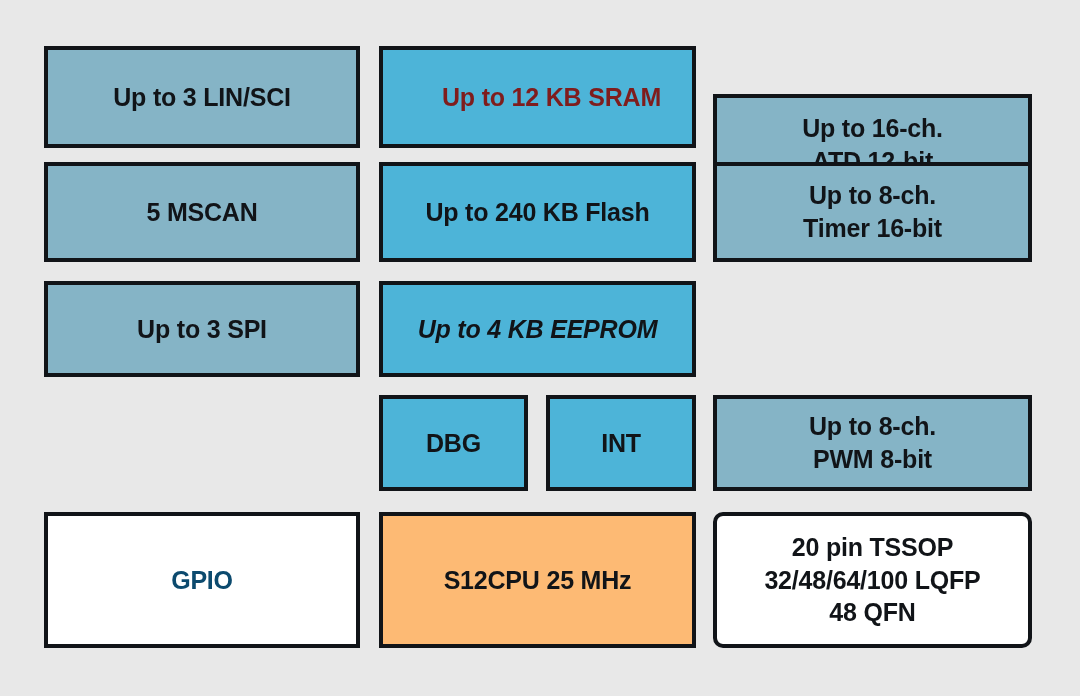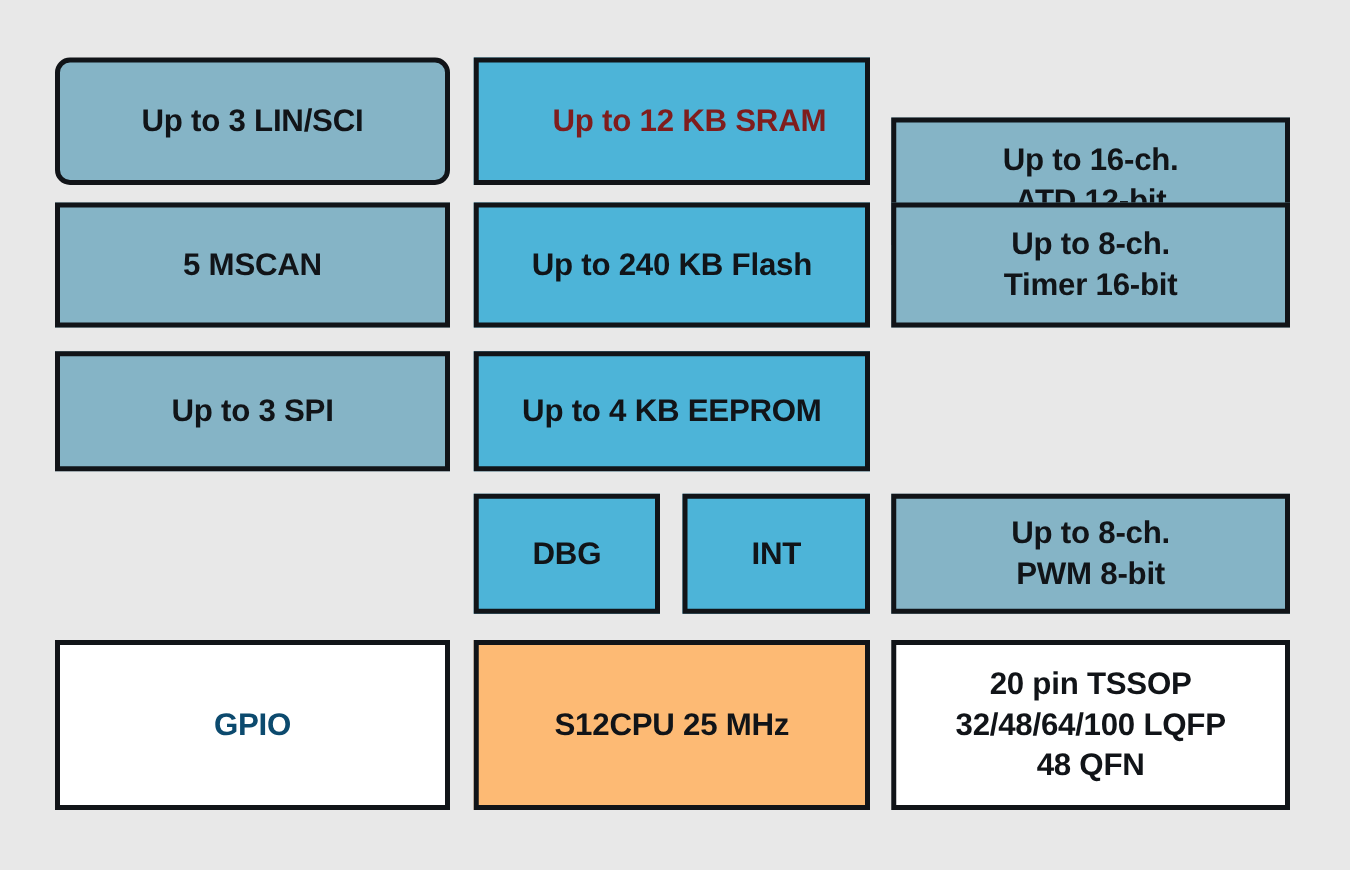--- a/index.html
+++ b/index.html
@@ -51,39 +51,39 @@
   .fill-core   { background: #4db4d8; }
   .fill-plain  { background: #ffffff; }
 
   
   .block.lines-3 { line-height: 1.30; }
 </style>
 </head>
 <body>
 
 <div id="diagram" style="background: rgb(232, 232, 232);">
-    <div class="block fill-periph" style="left: 44px; top: 46px; width: 316px; height: 102px; background: rgb(133, 180, 198); border-color: rgb(17, 20, 24); color: rgb(17, 20, 24); border-radius: 12px;">
+    <div class="block fill-periph" style="left: 44px; top: 46px; width: 316px; height: 102px; background: rgb(133, 180, 198); border-color: rgb(17, 20, 24); color: rgb(17, 20, 24);">
       <span class="label">Up to 3 LIN/SCI</span>
     </div>
     <div class="block fill-periph" style="left: 44px; top: 162px; width: 316px; height: 100px; background: rgb(133, 180, 198); border-color: rgb(17, 20, 24); color: rgb(17, 20, 24);">
       <span class="label">5 MSCAN</span>
     </div>
     <div class="block fill-periph" style="left: 44px; top: 281px; width: 316px; height: 96px; background: rgb(133, 180, 198); border-color: rgb(17, 20, 24); color: rgb(17, 20, 24);">
       <span class="label">Up to 3 SPI</span>
     </div>
     <div class="block fill-plain" style="left: 44px; top: 512px; width: 316px; height: 136px; background: rgb(255, 255, 255); border-color: rgb(17, 20, 24); color: #0c4a6e;">
       <span class="label">GPIO</span>
     </div>
     <div class="block fill-core" style="left: 379px; top: 46px; width: 317px; height: 102px; background: rgb(77, 180, 216); border-color: rgb(17, 20, 24); color: #7f1d1d; padding-left: 28px;">
       <span class="label">Up to 12 KB SRAM</span>
     </div>
     <div class="block fill-core" style="left: 379px; top: 162px; width: 317px; height: 100px; background: rgb(77, 180, 216); border-color: rgb(17, 20, 24); color: rgb(17, 20, 24);">
       <span class="label">Up to 240 KB Flash</span>
     </div>
-    <div class="block fill-core" style="left: 379px; top: 281px; width: 317px; height: 96px; background: rgb(77, 180, 216); border-color: rgb(17, 20, 24); color: rgb(17, 20, 24);">
+    <div class="block fill-core" style="left: 379px; top: 281px; width: 317px; height: 96px; background: rgb(77, 180, 216); border-color: rgb(17, 20, 24); color: rgb(17, 20, 24); font-style: italic;">
       <span class="label">Up to 4 KB EEPROM</span>
     </div>
     <div class="block fill-core" style="left: 379px; top: 395px; width: 149px; height: 96px; background: rgb(77, 180, 216); border-color: rgb(17, 20, 24); color: rgb(17, 20, 24);">
       <span class="label">DBG</span>
     </div>
     <div class="block fill-core" style="left: 546px; top: 395px; width: 150px; height: 96px; background: rgb(77, 180, 216); border-color: rgb(17, 20, 24); color: rgb(17, 20, 24);">
       <span class="label">INT</span>
     </div>
     <div class="block fill-core" style="left: 379px; top: 512px; width: 317px; height: 136px; background: #fdba74; border-color: rgb(17, 20, 24); color: rgb(17, 20, 24);">
       <span class="label">S12CPU 25 MHz</span>
@@ -93,18 +93,18 @@
 ATD 12-bit</span>
     </div>
     <div class="block fill-periph" style="left: 713px; top: 162px; width: 319px; height: 100px; background: rgb(133, 180, 198); border-color: rgb(17, 20, 24); color: rgb(17, 20, 24);">
       <span class="label">Up to 8-ch.
 Timer 16-bit</span>
     </div>
     <div class="block fill-periph" style="left: 713px; top: 395px; width: 319px; height: 96px; background: rgb(133, 180, 198); border-color: rgb(17, 20, 24); color: rgb(17, 20, 24);">
       <span class="label">Up to 8-ch.
 PWM 8-bit</span>
     </div>
-    <div class="block fill-plain lines-3" style="left: 713px; top: 512px; width: 319px; height: 136px; background: rgb(255, 255, 255); border-color: rgb(17, 20, 24); color: rgb(17, 20, 24);">
+    <div class="block fill-plain lines-3" style="left: 713px; top: 512px; width: 319px; height: 136px; background: rgb(255, 255, 255); border-color: rgb(17, 20, 24); color: rgb(17, 20, 24); border-radius: 10px;">
       <span class="label">20 pin TSSOP
 32/48/64/100 LQFP
 48 QFN</span>
     </div>
   </div>
 
 </body></html>

